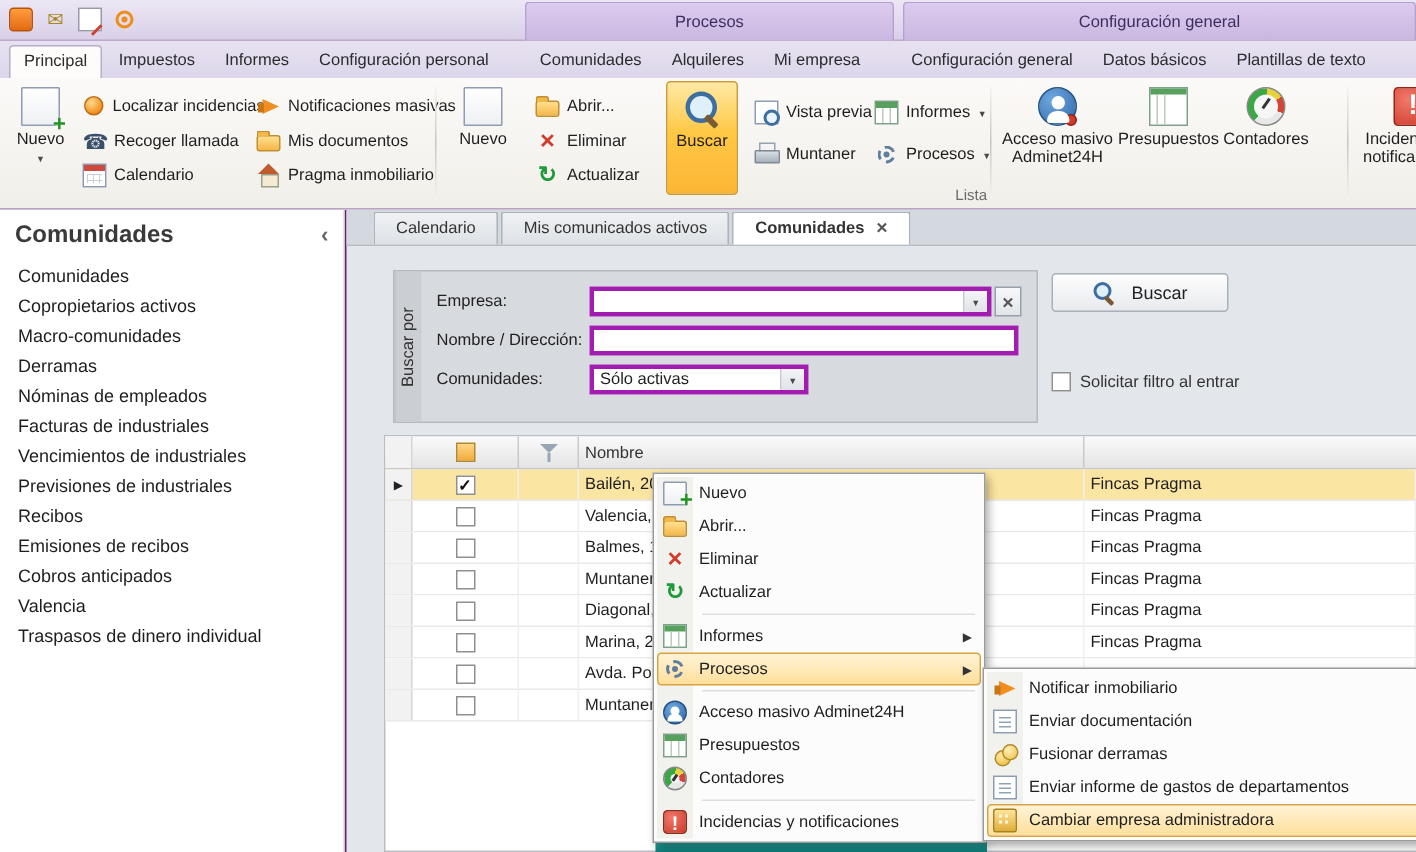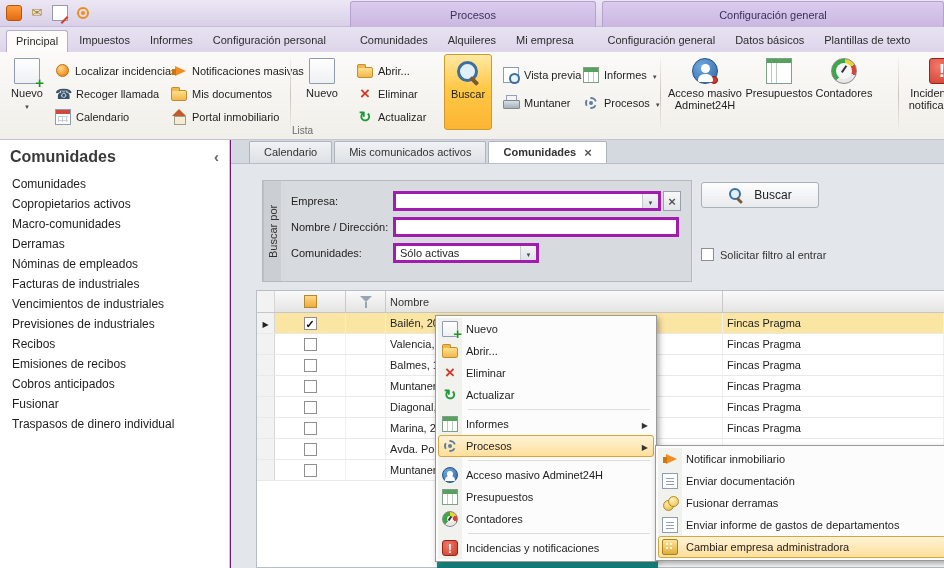--- a/index.html
+++ b/index.html
@@ -26,21 +26,21 @@
   #ribbon { position:absolute; left:0; top:52px; right:0; height:88px;
     background:linear-gradient(#fbfaf8,#f1efe9); border-bottom:1px solid #c9c2d4; }
   .rsep { position:absolute; top:6px; bottom:6px; width:1px;
     background:linear-gradient(#f4f2ee,#c9c5bd,#f4f2ee); }
   .rbig { position:absolute; top:2px; height:80px; display:flex; flex-direction:column; align-items:center;
     border-radius:3px; text-align:center; line-height:12px; padding-top:1px; }
   .rbig .rbl { display:block; margin-top:1px; }
   .rbig.hot { background:linear-gradient(#ffe9a4,#ffc845 45%,#fcb534); border:1px solid #d29a2c; height:76px; }
   .rsmall { position:absolute; height:21px; display:flex; align-items:center; gap:5px; padding:0 3px;
     white-space:nowrap; border-radius:2px; }
-  .rcaption { position:absolute; bottom:0; height:14px; text-align:left; color:#6a6a6a; font-size:10px; }
+  .rcaption { position:absolute; bottom:0; height:14px; text-align:right; color:#6a6a6a; font-size:10px; }
 
   
   .ic { position:relative; display:inline-block; width:16px; height:16px; flex:0 0 auto; }
   .ic24 { position:relative; display:block; width:26px; height:26px; margin:3px auto 2px; flex:0 0 auto; }
   .i-doc { background:linear-gradient(#ffffff,#eef0f2); border:1px solid #8d9cb3; border-radius:1px; }
   .i-plus::after { content:"+"; position:absolute; right:-5px; bottom:-6px; color:#1f9422; font-weight:bold;
     font-size:15px; text-shadow:0 0 2px #fff; }
   .i-doclines { background:#fff; border:1px solid #8d9cb3; }
   .i-doclines::after { content:""; position:absolute; left:3px; top:4px; width:8px; height:1px; background:#8fa3b8;
     box-shadow:0 3px 0 #8fa3b8, 0 6px 0 #8fa3b8; }
@@ -254,21 +254,21 @@
     <div class="rsmall" style="left:168px;top:8px">
       <span class="ic i-mega"></span>
       <span>Notificaciones masivas</span>
     </div>
     <div class="rsmall" style="left:168px;top:31px">
       <span class="ic i-folder"></span>
       <span>Mis documentos</span>
     </div>
     <div class="rsmall" style="left:168px;top:54px">
       <span class="ic i-house"></span>
-      <span>Portal inmobiliario</span>
+      <span>Pragma inmobiliario</span>
     </div>
     <div class="rsep" style="left:290px"></div>
 
     <div class="rbig" style="left:298px;width:48px">
       <span class="ic24 i-doc"></span>
       <span class="rbl">Nuevo</span>
     </div>
     <div class="rsmall" style="left:354px;top:8px">
       <span class="ic i-folder"></span>
       <span>Abrir...</span>
@@ -336,21 +336,21 @@
     <div class="side-item">Copropietarios activos</div>
     <div class="side-item">Macro-comunidades</div>
     <div class="side-item">Derramas</div>
     <div class="side-item">Nóminas de empleados</div>
     <div class="side-item">Facturas de industriales</div>
     <div class="side-item">Vencimientos de industriales</div>
     <div class="side-item">Previsiones de industriales</div>
     <div class="side-item">Recibos</div>
     <div class="side-item">Emisiones de recibos</div>
     <div class="side-item">Cobros anticipados</div>
-    <div class="side-item">Fusionar</div>
+    <div class="side-item">Valencia</div>
     <div class="side-item">Traspasos de dinero individual</div>
   </div>
 
   <div id="main">
     <div id="doctabs">
       <div class="dtab">
         <span>Calendario</span>
       </div>
       <div class="dtab">
         <span>Mis comunicados activos</span>

